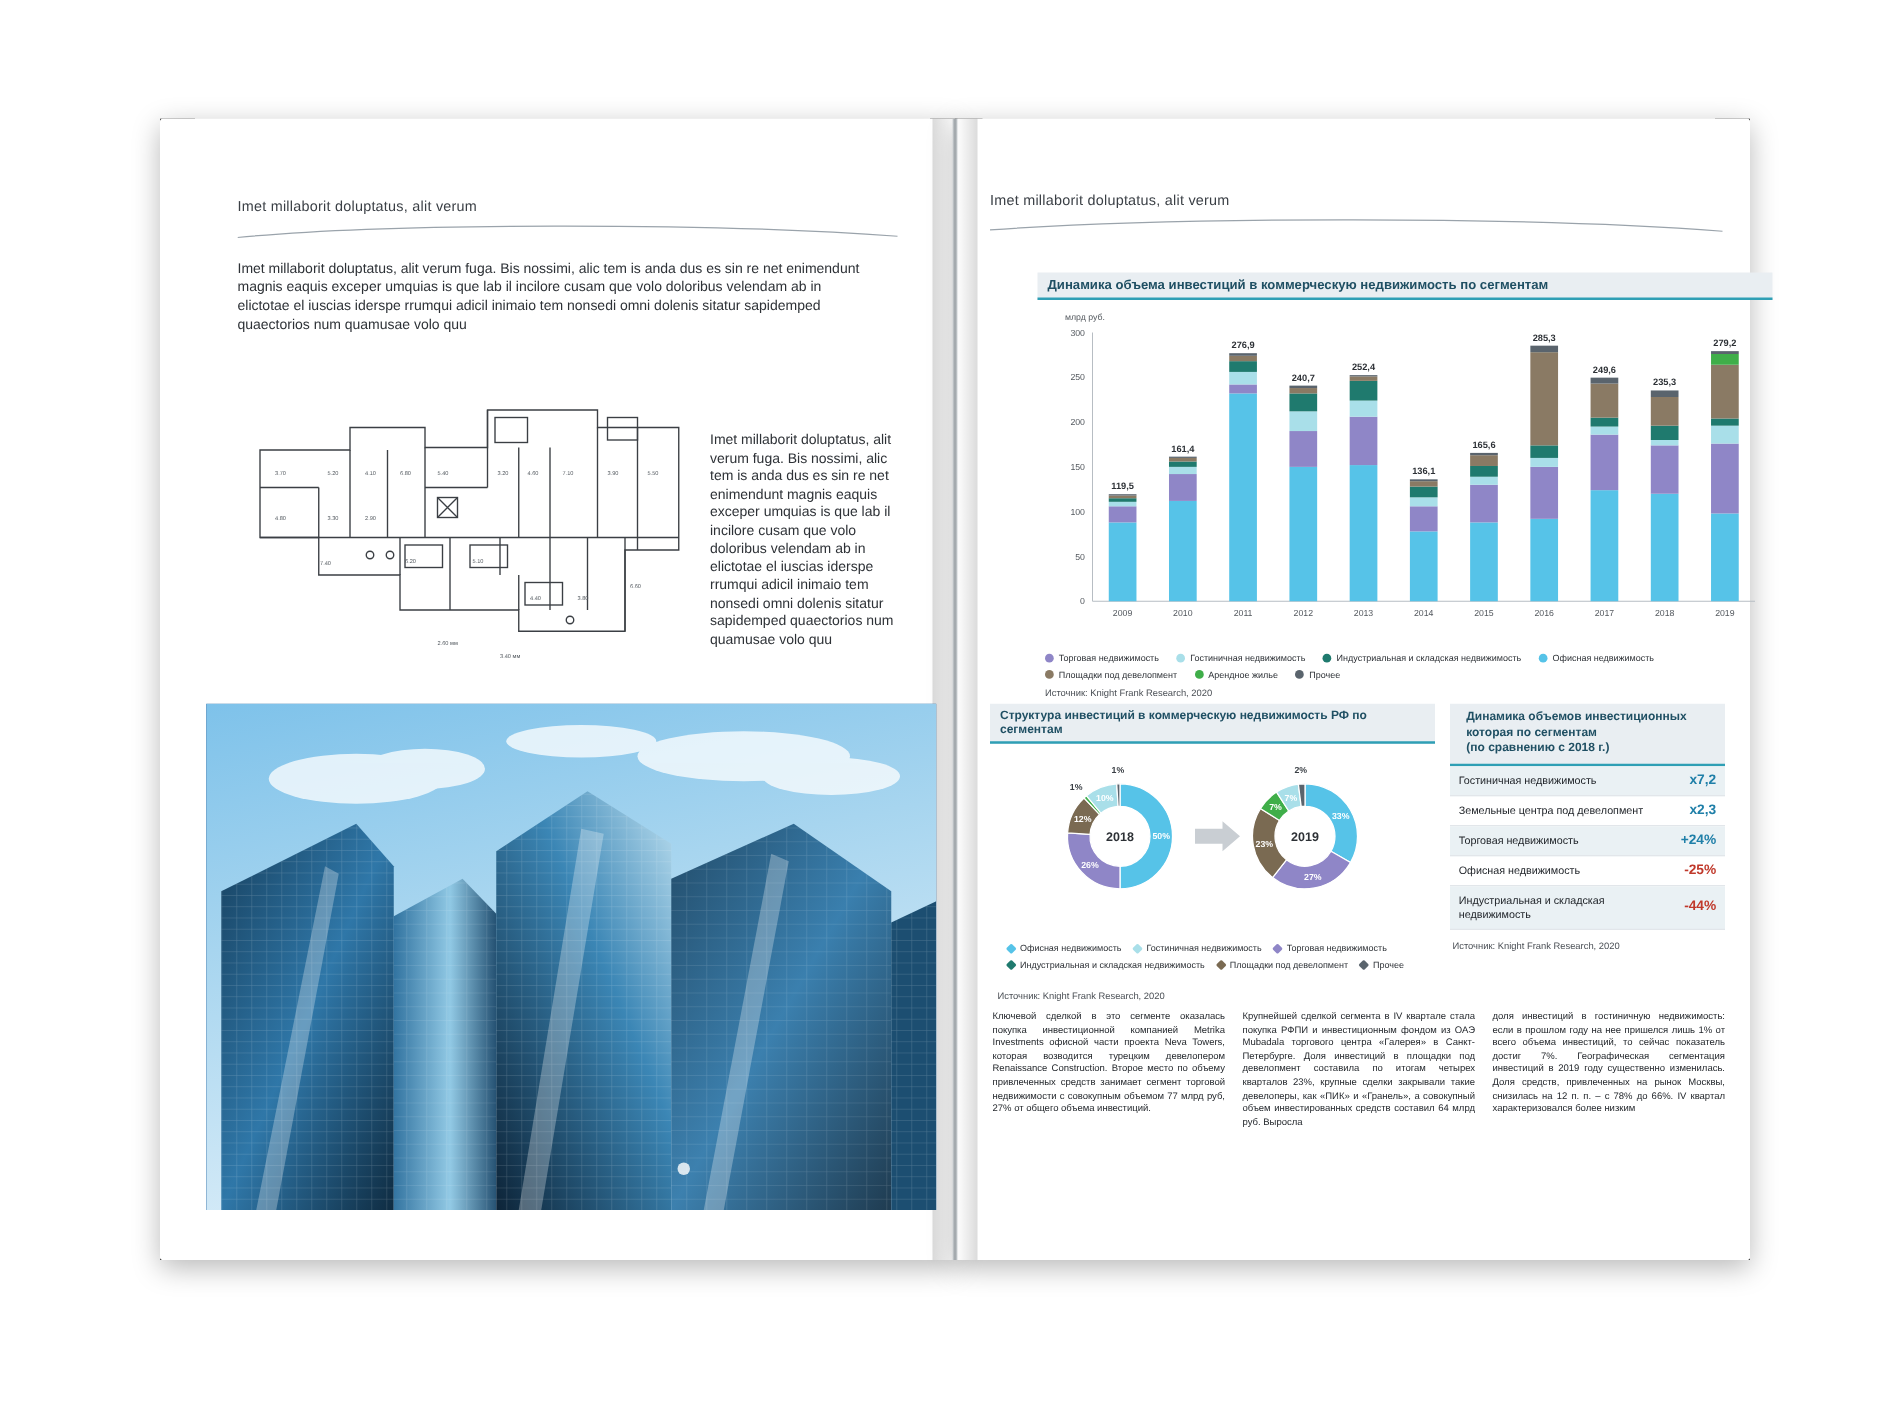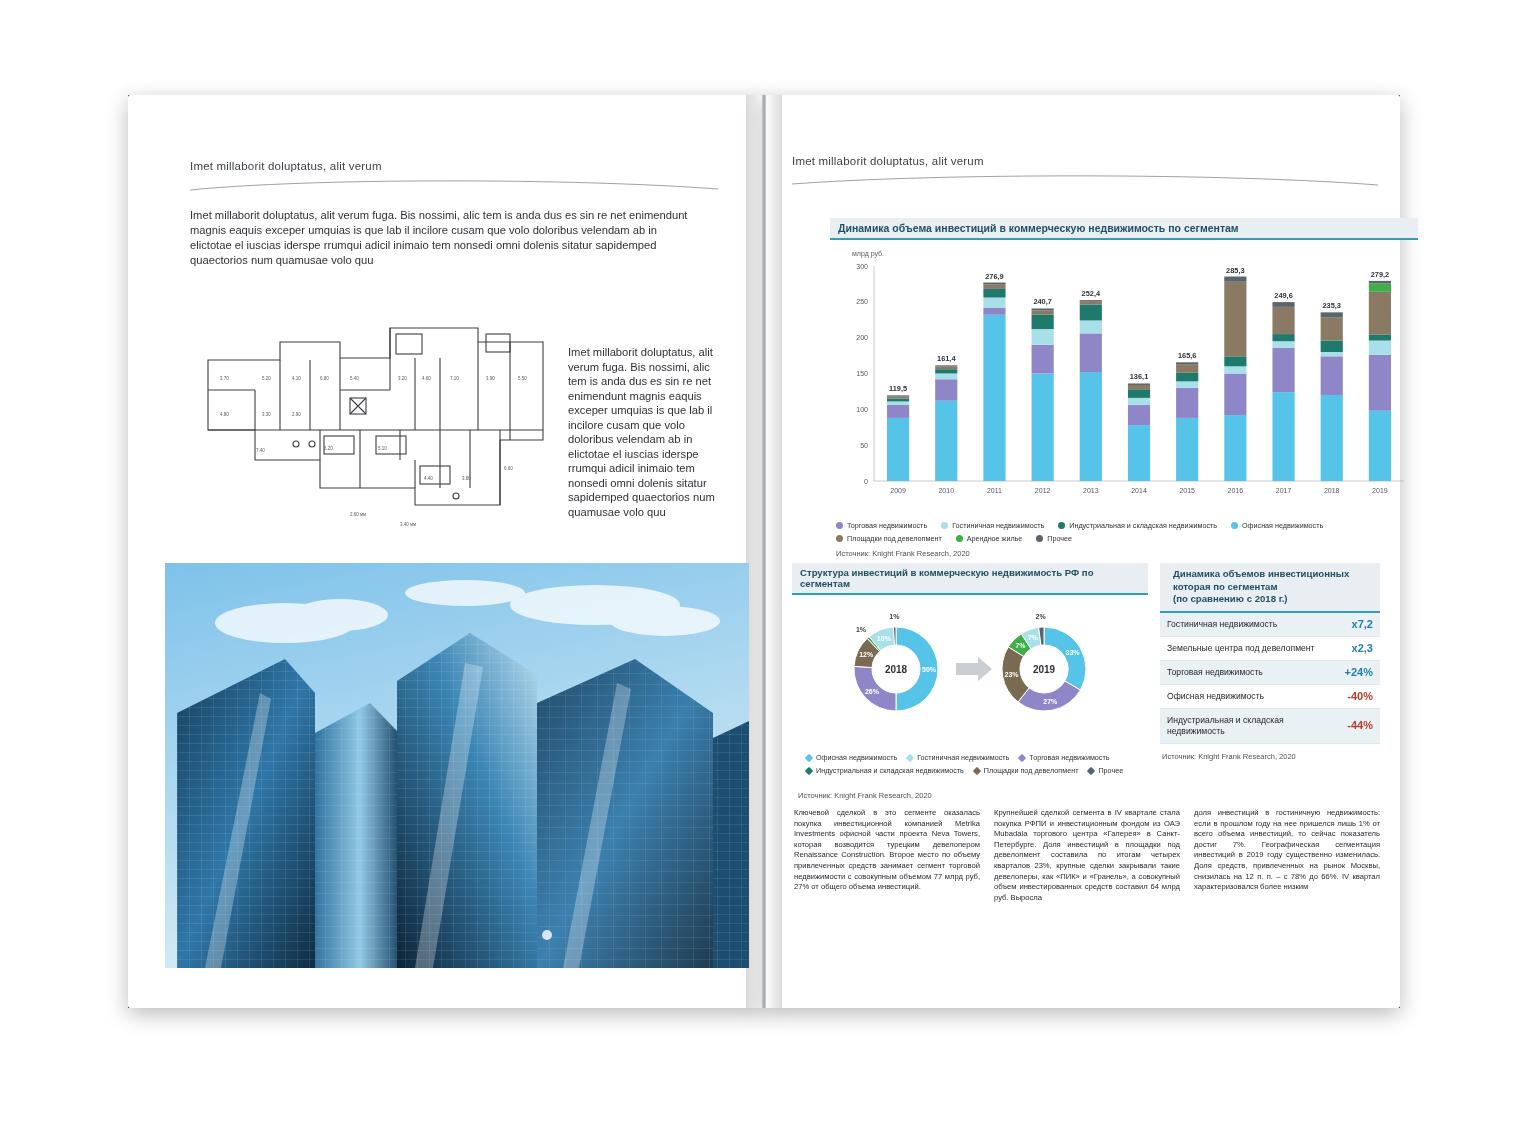--- a/index.html
+++ b/index.html
@@ -440,21 +440,21 @@
         <div class="kpi-row">
           <span>Земельные центра под девелопмент</span>
           <span class="kpi-val pos">х2,3</span>
         </div>
         <div class="kpi-row alt">
           <span>Торговая недвижимость</span>
           <span class="kpi-val pos">+24%</span>
         </div>
         <div class="kpi-row">
           <span>Офисная недвижимость</span>
-          <span class="kpi-val neg">-40%</span>
+          <span class="kpi-val neg">-25%</span>
         </div>
         <div class="kpi-row alt">
           <span>Индустриальная и складская недвижимость</span>
           <span class="kpi-val neg">-44%</span>
         </div>
       </div>
     <div class="src" style="padding-left:2px; margin-top:8px;">Источник: Knight Frank Research, 2020</div>
   </div>
 
   <div class="cols3">

